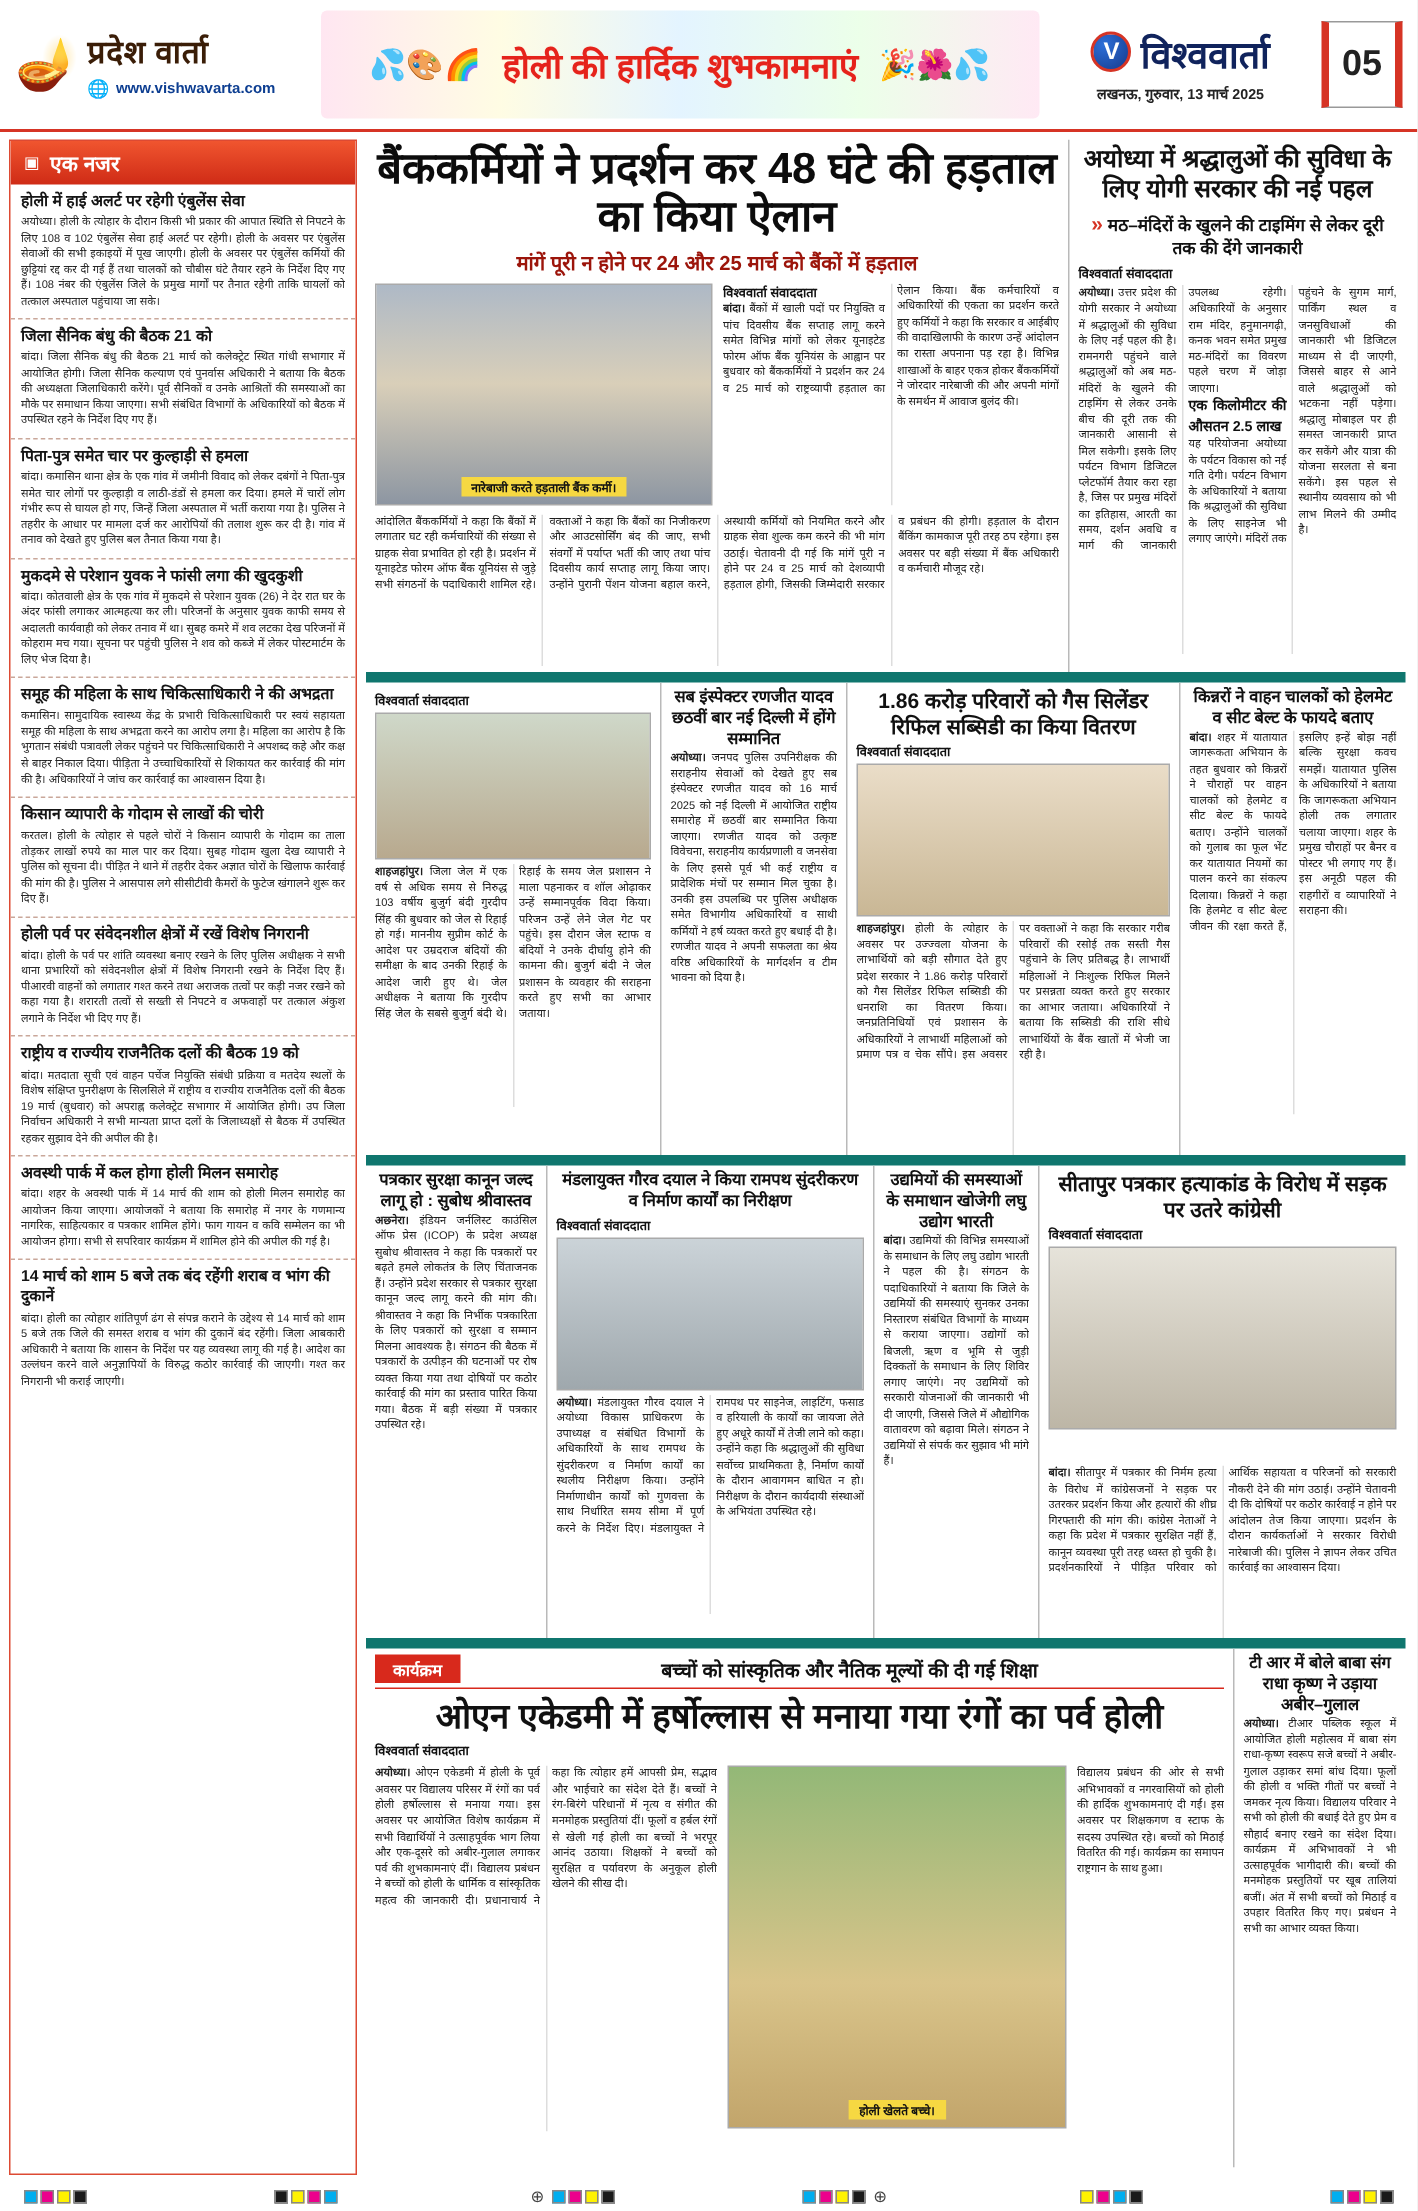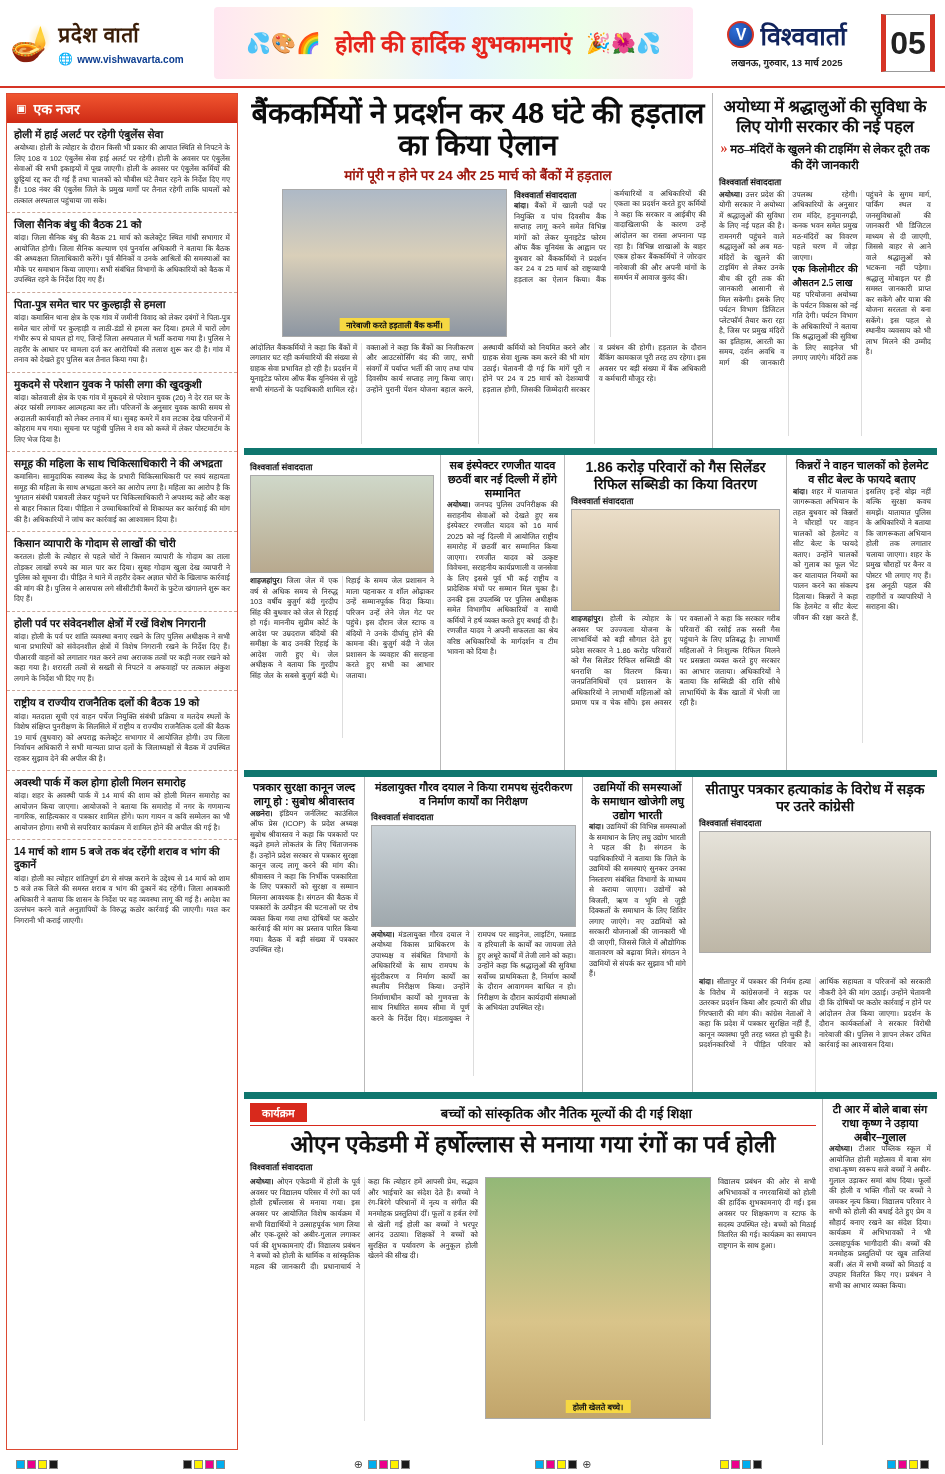--- a/index.html
+++ b/index.html
@@ -20,21 +20,21 @@
   .holi-deco { font-size:20px; }
   .holi-text { font-size:23px; font-weight:bold; color:#e5231b; text-shadow:0 0 1px #ffd9d0; }
   .mast-right { width:172px; text-align:center; }
   .brand-row { display:flex; align-items:center; justify-content:center; gap:6px; }
   .v-logo { width:27px; height:27px; border-radius:50%; background:radial-gradient(circle at 30% 30%, #2e6fd8, #143a8c);
     color:#fff; font-weight:bold; font-size:16px; display:flex; align-items:center; justify-content:center; border:2px solid #d63425; }
   .brand { font-size:25px; font-weight:bold; color:#10235c; }
   .edition { font-size:9.5px; color:#222; margin-top:4px; font-weight:bold; }
   .page-num-box { width:54px; height:58px; display:flex; align-items:center; justify-content:center;
     border:1px solid #999; border-left:5px solid #d63425; border-right:5px solid #d63425; }
-  .page-num { font-size:32px; font-weight:bold; color:#222; }
+  .page-num { font-size:24px; font-weight:bold; color:#222; }
 
   
   .content { flex:1; display:flex; overflow:hidden; }
   .one-look { width:232px; margin:5px 2px 4px 6px; border:1.5px solid #dd4a33; overflow:hidden; display:flex; flex-direction:column; }
   .ol-head { background:linear-gradient(180deg,#f0552f,#cf2b16); color:#fff; font-size:14px; font-weight:bold;
     padding:5px 9px; display:flex; align-items:center; gap:7px; }
   .ol-bullet { font-size:11px; color:#fff; }
   .nj-item { padding:5px 7px 6px; border-bottom:1px dashed #c9a79a; }
   .nj-item:last-child { border-bottom:none; }
   .nj-title { font-size:10.5px; font-weight:bold; color:#151515; line-height:1.25; margin-bottom:2px; }
@@ -74,24 +74,24 @@
   .ph-bank { background:linear-gradient(180deg,#aeb9c6 0%,#d9cfb9 45%,#8d96a2 100%); }
   .ph-prisoner { background:linear-gradient(180deg,#cfd8c9 0%,#b8a98e 100%); }
   .ph-gas { background:linear-gradient(180deg,#ead fc8 0%,#c9b795 100%); background:linear-gradient(180deg,#eaddc8,#c9b795); }
   .ph-rampath { background:linear-gradient(180deg,#cbd3d8,#9fa8ad); }
   .ph-sitapur { background:linear-gradient(180deg,#e6e3da,#bdb6a6); }
   .ph-academy { background:linear-gradient(180deg,#93b877 0%,#d9c48a 60%,#c2a56b 100%);text-align:right; }
 
   
   .bank { width:468px; display:flex; flex-direction:column; }
   .bank-top { display:flex; gap:7px; margin-top:3px; }
-  .ph-bank { width:225px; height:148px; flex:none;margin-left:32px; }
+  .ph-bank { width:225px; height:148px; flex:none; }
   .bank-toptext { flex:1; height:148px; overflow:hidden; }
   .bank-bottom { height:114px; margin-top:6px; overflow:hidden; }
-  .ayodhya { flex:1;font-family:Liberation Serif, serif; }
+  .ayodhya { flex:1; }
   .ayodhya-body { height:246px; overflow:hidden; }
 
   .prisoner { width:196px; }
   .ph-prisoner { height:98px; margin:3px 0; }
   .prisoner-body { height:162px; overflow:hidden; }
   .ranjit { width:124px; }
   .ranjit-body { height:252px; overflow:hidden; }
   .gas { width:222px; }
   .ph-gas { height:102px; margin:3px 0; }
   .gas-body { height:156px; overflow:hidden; }

